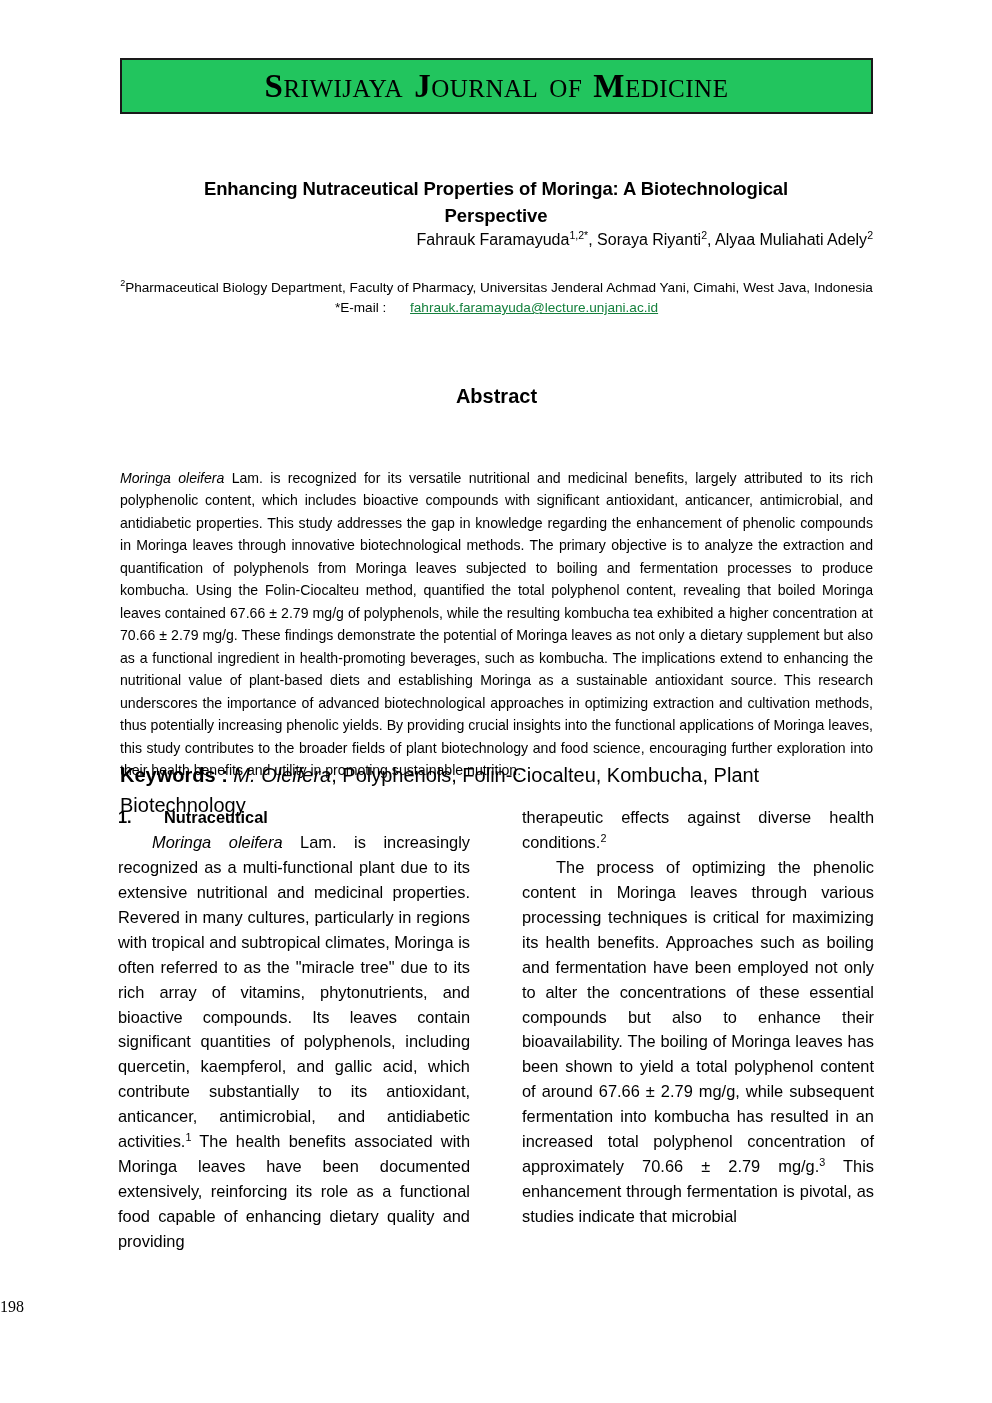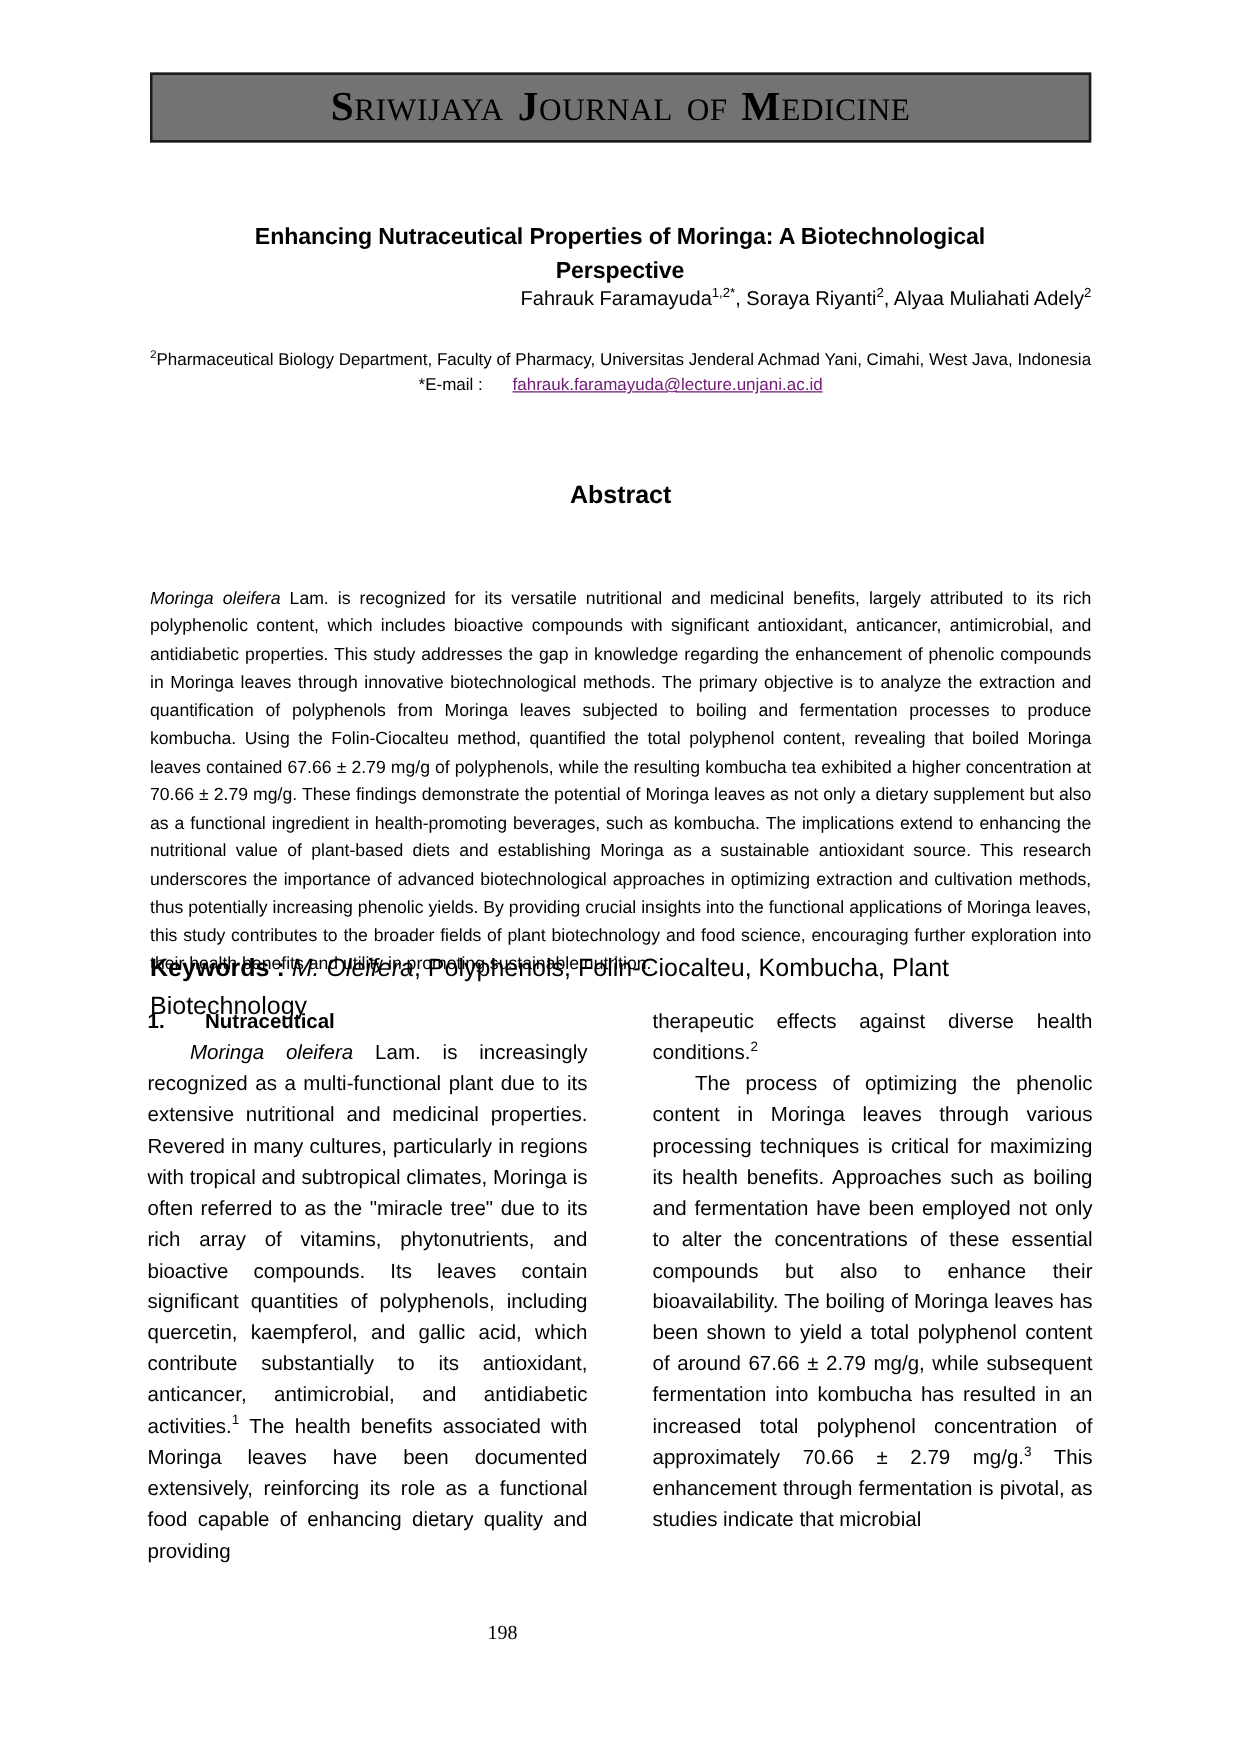--- a/index.html
+++ b/index.html
@@ -28,21 +28,21 @@
     position: absolute;
     left: 120px;
     top: 58px;
     width: 753px;
     height: 56px;
     border: 2px solid #1a1a1a;
     box-sizing: border-box;
     display: flex;
     align-items: center;
     justify-content: center;
-    background: #737373;
+    background: #22c55e;
   }
   .journal-title {
     font-family: "Liberation Serif", serif;
     font-weight: 700;
     letter-spacing: 0.5px;
     white-space: nowrap;
     line-height: 1;
   }
   .journal-title .cap {
     font-size: 33px;
@@ -86,21 +86,21 @@
     left: 118px;
     top: 278px;
     width: 757px;
     text-align: center;
     font-size: 13.6px;
     line-height: 1.42;
   }
   .aff-line { display: block; }
   .email-line { display: block; margin-top: 1px; }
   .email-link {
-    color: #701a75;
+    color: #15803d;
     text-decoration: underline;
     margin-left: 20px;
   }
 
   
   .abstract-heading {
     position: absolute;
     left: 120px;
     top: 385px;
     width: 753px;
@@ -158,21 +158,20 @@
   .para { margin: 0; text-indent: 34px; }
   .para.no-indent { text-indent: 0; }
   .para em { font-style: italic; }
 
   
   .page-number {
     position: absolute;
     left: 0;
     top: 1298px;
     width: 804px;
-    text-align: center;
     font-family: "Liberation Serif", serif;
     font-size: 16px;
   }
 </style>
 </head>
 <body>
 
 <div class="page">
 
   <div class="journal-banner">

